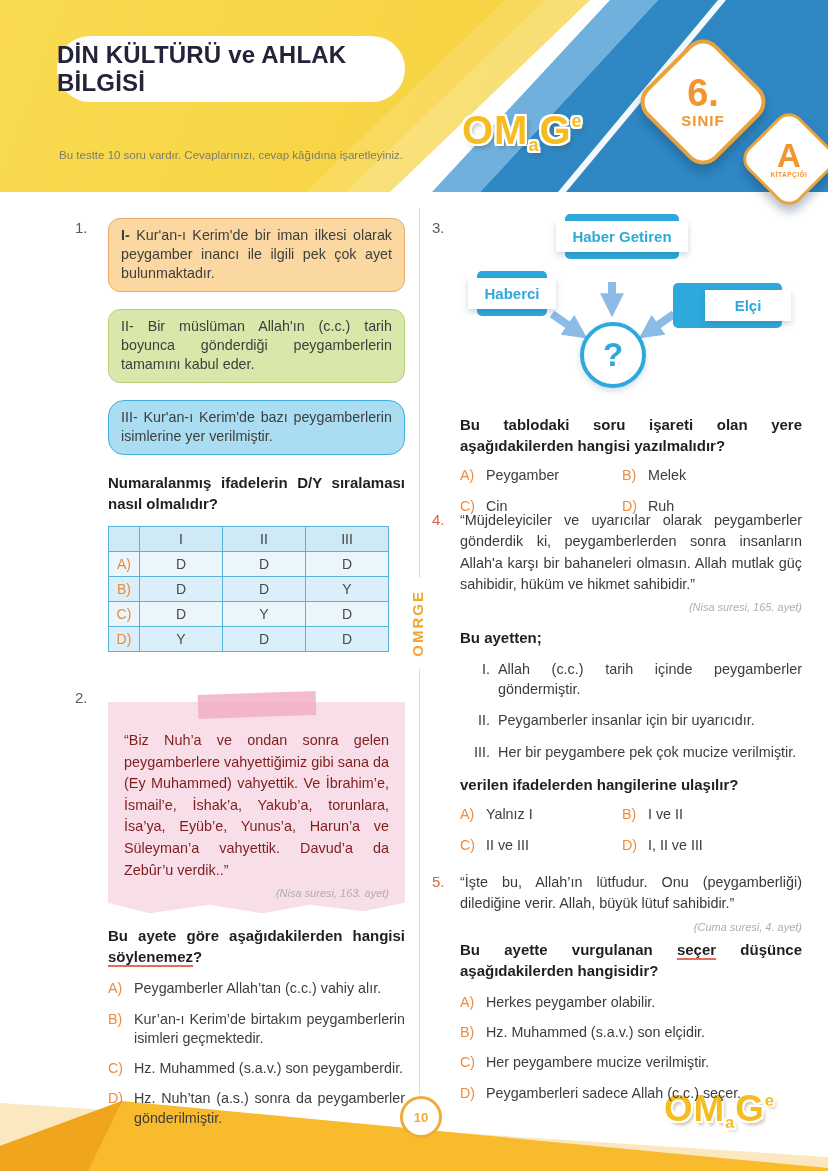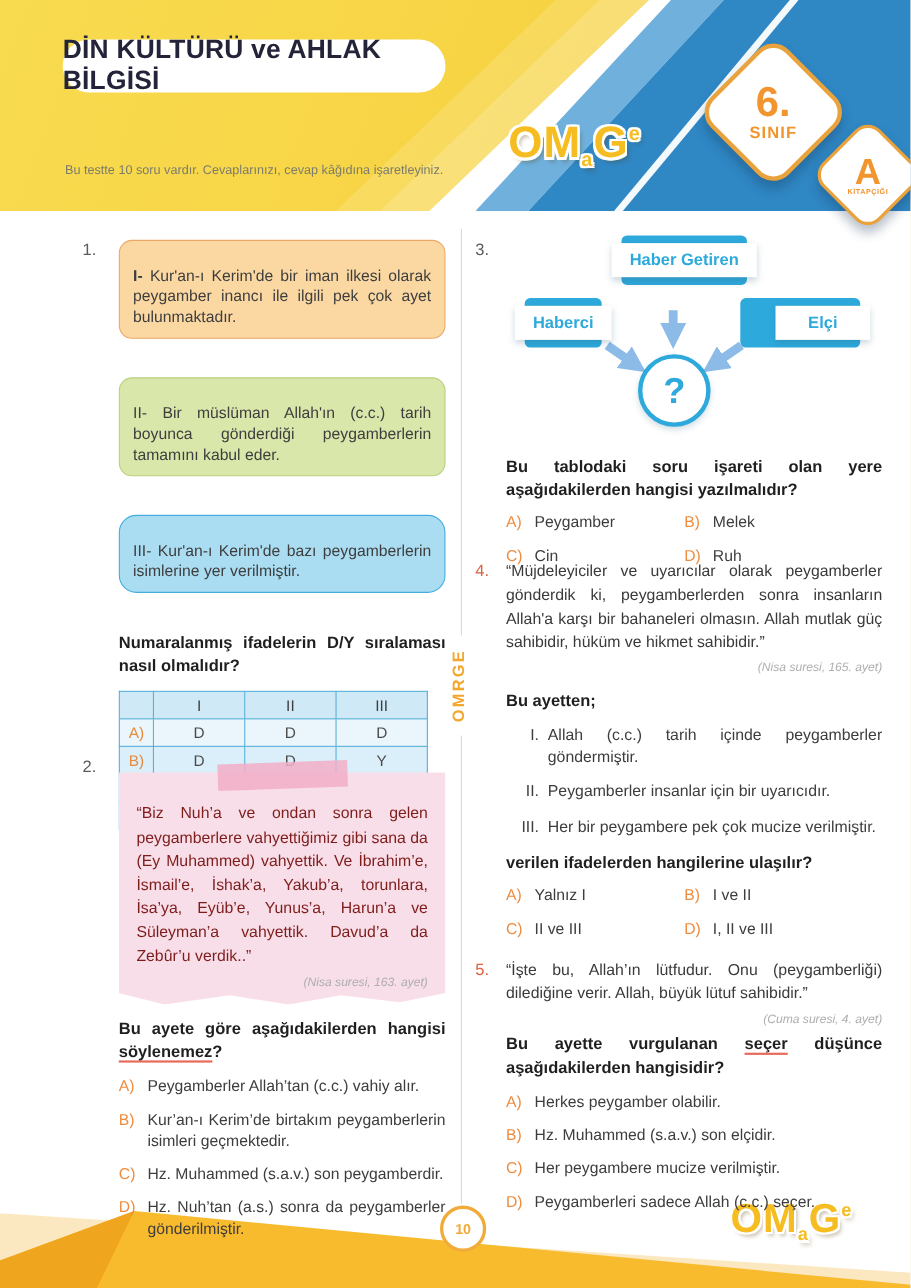--- a/index.html
+++ b/index.html
@@ -14,21 +14,21 @@
     clip-path:polygon(545px 0,590px 0,390px 192px,345px 192px);}
   .hdr-yel-band2{position:absolute;inset:0;background:rgba(255,255,255,0.14);
     clip-path:polygon(505px 0,545px 0,345px 192px,305px 192px);}
   .hdr-blue-light{position:absolute;inset:0;background:#6fb0dd;
     clip-path:polygon(610px 0,658px 0,480px 192px,432px 192px);}
   .hdr-blue{position:absolute;inset:0;background:#2f87c4;
     clip-path:polygon(658px 0,828px 0,828px 192px,480px 192px);}
   .hdr-white-line{position:absolute;inset:0;background:rgba(255,255,255,0.95);
     clip-path:polygon(718px 0,726px 0,566px 192px,558px 192px);}
 
-  .title-box{position:absolute;left:57px;top:36px;width:348px;height:48px;background:#fff;
+  .title-box{position:absolute;left:57px;top:36px;width:348px;height:66px;background:#fff;
     border-radius:33px;display:flex;align-items:center;justify-content:center;}
   .title-box span{font-size:24px;font-weight:700;color:#23233a;letter-spacing:.2px;}
   .subtitle{position:absolute;left:57px;top:115px;width:348px;text-align:center;
     font-size:17px;color:#4d4d4d;letter-spacing:.3px;}
   .instruction{position:absolute;left:47px;top:149px;width:368px;text-align:center;
     font-size:11.5px;color:#7c7c6c;}
 
   
   .omge{position:absolute;display:flex;align-items:flex-start;font-weight:800;color:#f6bd22;
     text-shadow:-2px -2px 0 #fff,2px -2px 0 #fff,-2px 2px 0 #fff,2px 2px 0 #fff,0 -2px 0 #fff,
@@ -68,21 +68,21 @@
   
   .col{position:absolute;top:210px;z-index:2;}
   .col-left{left:75px;width:330px;}
   .col-right{left:432px;width:370px;}
   .q{position:absolute;left:0;width:100%;}
   .qnum{position:absolute;left:0;top:1px;font-size:15px;color:#5b5b5f;}
   .qnum-warm{color:#dd6340;}
   .col-left .q-content{margin-left:33px;}
   .col-right .q-content{margin-left:28px;}
 
-  .stmt{border-radius:12px;padding:23px 12px 8px;margin-bottom:35px;font-size:14.3px;
+  .stmt{border-radius:12px;padding:7px 12px 8px;margin-bottom:17px;font-size:14.3px;
     line-height:1.33;color:#3e3e3e;text-align:justify;}
   .stmt-1{background:#fbd8a2;border:1.5px solid #eaa968;}
   .stmt-2{background:#d9e7ab;border:1.5px solid #b9d07e;}
   .stmt-3{background:#abddf2;border:1.5px solid #44aede;border-radius:16px;}
   .stmt-1 .roman{font-weight:700;}
 
   .stem{font-weight:700;font-size:15px;color:#1f1f1f;text-align:justify;line-height:1.4;margin:0;}
   .ul-red{text-decoration:underline;text-decoration-color:#e76a5a;text-decoration-thickness:1.5px;text-underline-offset:3px;}
 
   .dy-table{border-collapse:collapse;margin-top:12px;}
@@ -118,21 +118,21 @@
 
   
   .diagram{position:relative;height:184px;margin-bottom:12px;}
   .diagram svg{position:absolute;left:0;top:0;}
   .rib{position:absolute;}
   .rib .bar{position:absolute;left:9px;right:9px;top:-7px;bottom:-7px;background:#2ea9dc;border-radius:5px;}
   .rib .face{position:relative;background:#fff;color:#2ea9dc;font-weight:700;font-size:15px;
     text-align:center;padding:7px 4px;line-height:1.15;box-shadow:0 3px 6px rgba(40,90,120,0.25);}
   .rib-top{left:96px;top:3px;width:132px;}
   .rib-left{left:8px;top:60px;width:88px;}
-  .rib-right{left:204px;top:60px;width:86px;padding-left:41px;}
+  .rib-right{left:204px;top:72px;width:86px;padding-left:41px;}
   .center-circle{position:absolute;left:120px;top:104px;width:58px;height:58px;border:4px solid #2ea9dc;
     border-radius:50%;background:#fff;display:flex;align-items:center;justify-content:center;
     font-size:33px;font-weight:800;color:#2ea9dc;box-shadow:0 3px 6px rgba(40,90,120,0.2);}
 
   
   .q1{top:8px;} .q2{top:478px;} .q3{top:8px;} .q4{top:300px;} .q5{top:662px;}
 </style>
 </head>
 <body>
 

